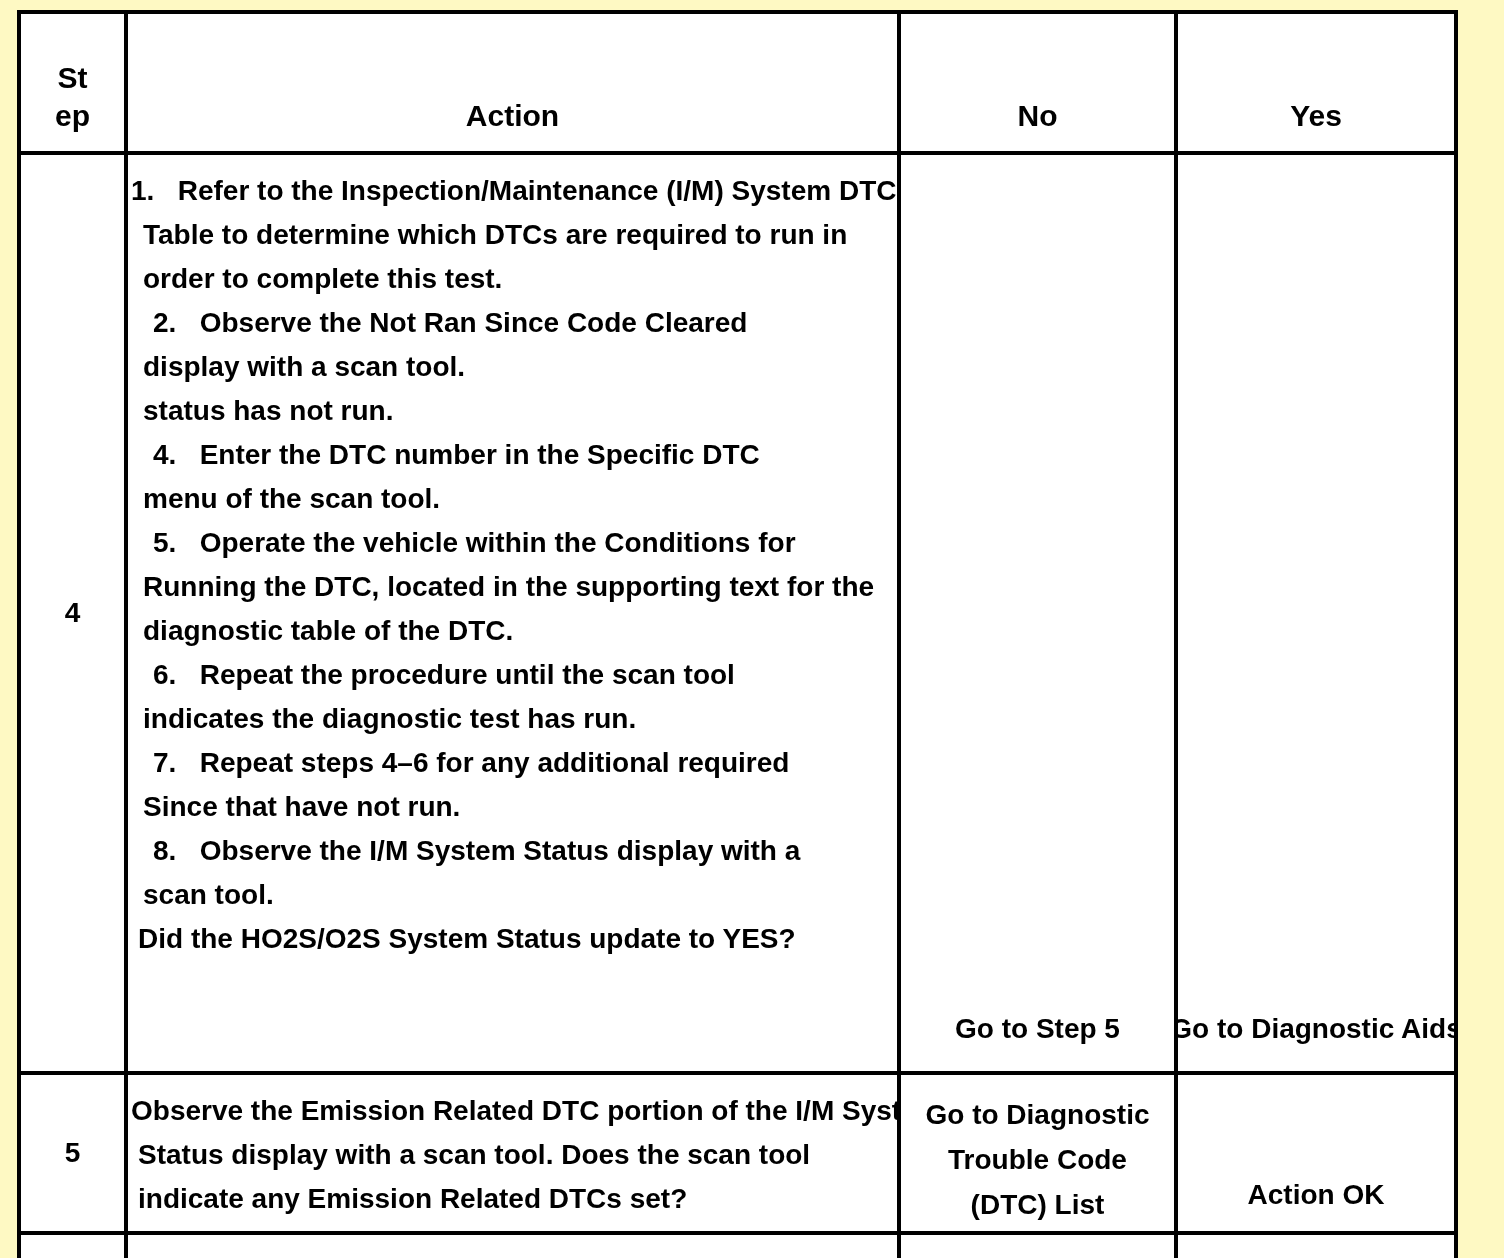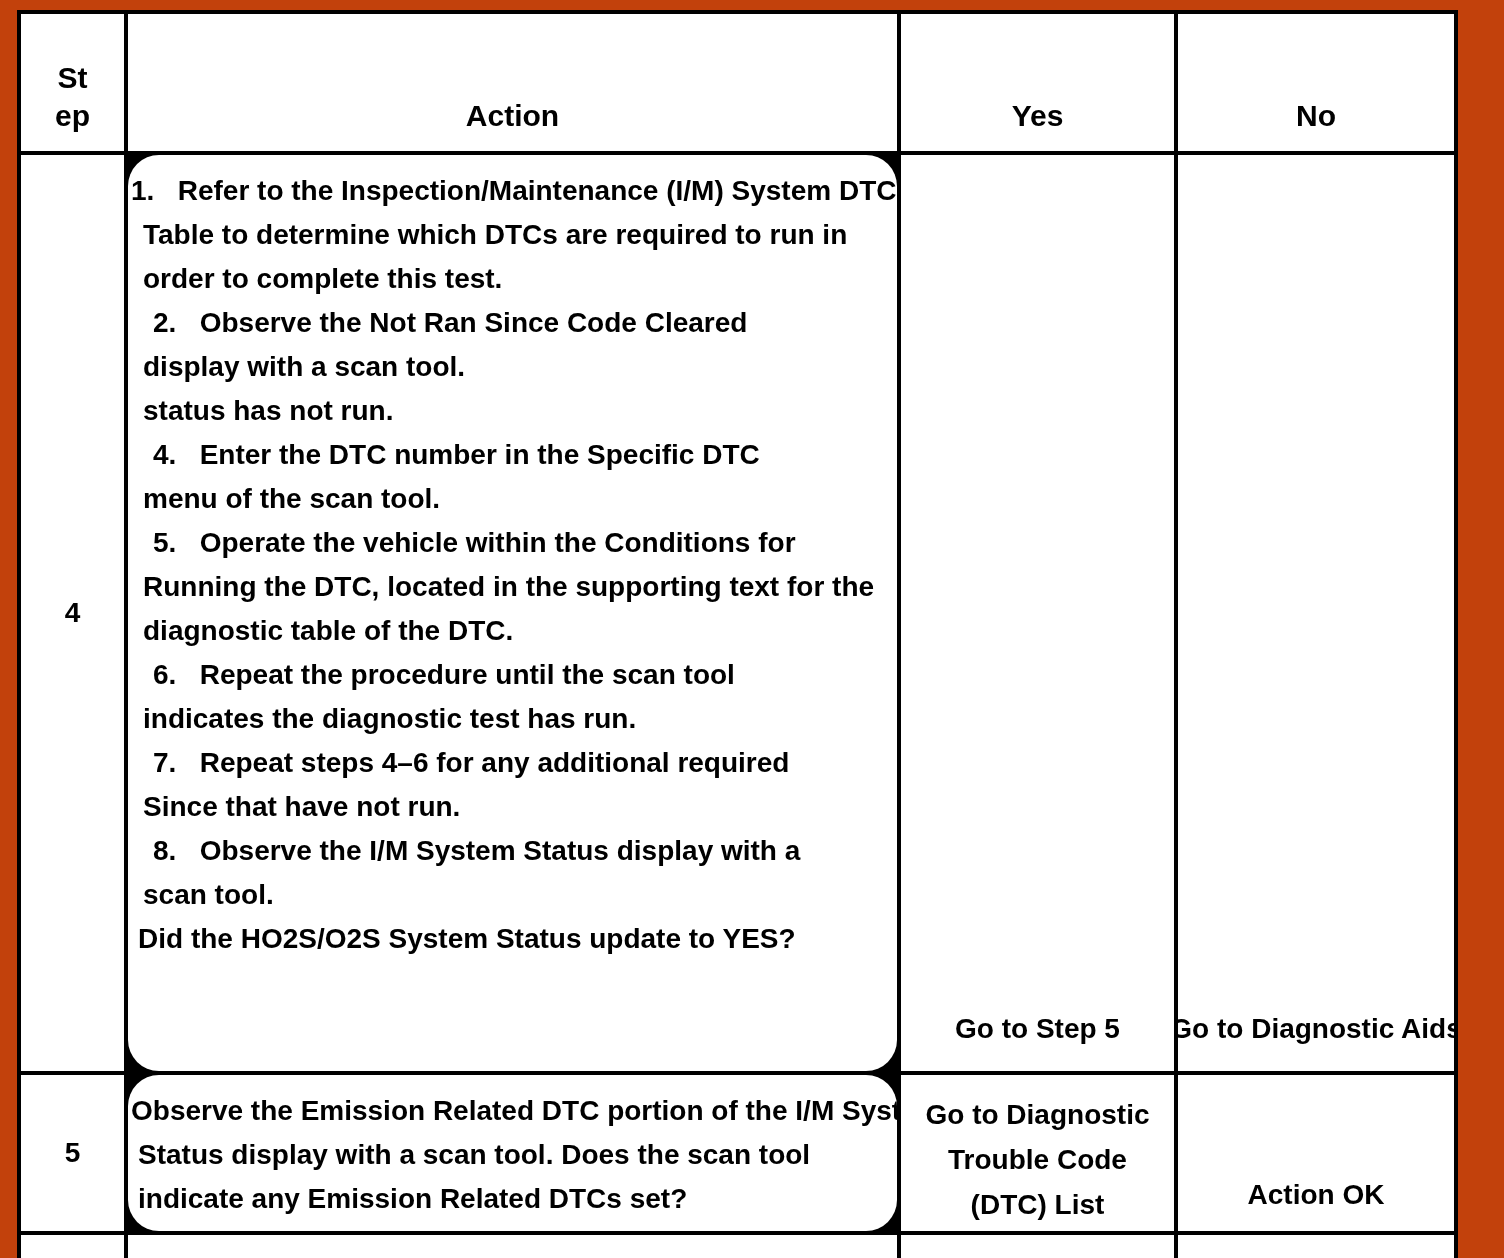--- a/index.html
+++ b/index.html
@@ -10,21 +10,21 @@
     position: relative;
     font-family: "Liberation Sans", sans-serif;
     color: #000000;
     overflow: hidden;
   }
   .page {
     position: absolute;
     left: 0; top: 0;
     width: 1504px; height: 1258px;
     overflow: hidden;
-    background: #c2410c;
+    background: #fef9c3;
     padding-left: 48px;
   }
   .dtc-table {
     position: absolute;
     left: 17px;
     top: 10px;
     width: 1441px;
     border: 4px solid #000000;
     background: #000000;
     display: grid;
@@ -54,21 +54,20 @@
   .stepcell {
     display: flex;
     align-items: center;
     justify-content: center;
     font-size: 28px;
   }
   
   .actioncell {
     padding-top: 14px;
     padding-right: 6px;
-    border-radius: 31px;
   }
   .line { white-space: pre; }
   .l-flush { padding-left: 3px; }
   .l-cont  { padding-left: 15px; }
   .l-num   { padding-left: 25px; }
   .l-q     { padding-left: 10px; }
   .l-r5    { padding-left: 10px; }
   
   .bottomcell {
     display: flex;
@@ -98,24 +97,24 @@
   <div class="dtc-table">
 
     <div class="cell hcell">
       <div class="hline">St</div>
       <div class="hline">ep</div>
     </div>
     <div class="cell hcell">
       <div class="hline">Action</div>
     </div>
     <div class="cell hcell">
-      <div class="hline">Yes</div>
+      <div class="hline">No</div>
     </div>
     <div class="cell hcell">
-      <div class="hline">No</div>
+      <div class="hline">Yes</div>
     </div>
 
     <div class="cell stepcell">
       <span>4</span>
     </div>
     <div class="cell actioncell">
       <div class="line l-flush">1.   Refer to the Inspection/Maintenance (I/M) System DTC</div>
       <div class="line l-cont">Table to determine which DTCs are required to run in</div>
       <div class="line l-cont">order to complete this test.</div>
       <div class="line l-num">2.   Observe the Not Ran Since Code Cleared</div>

